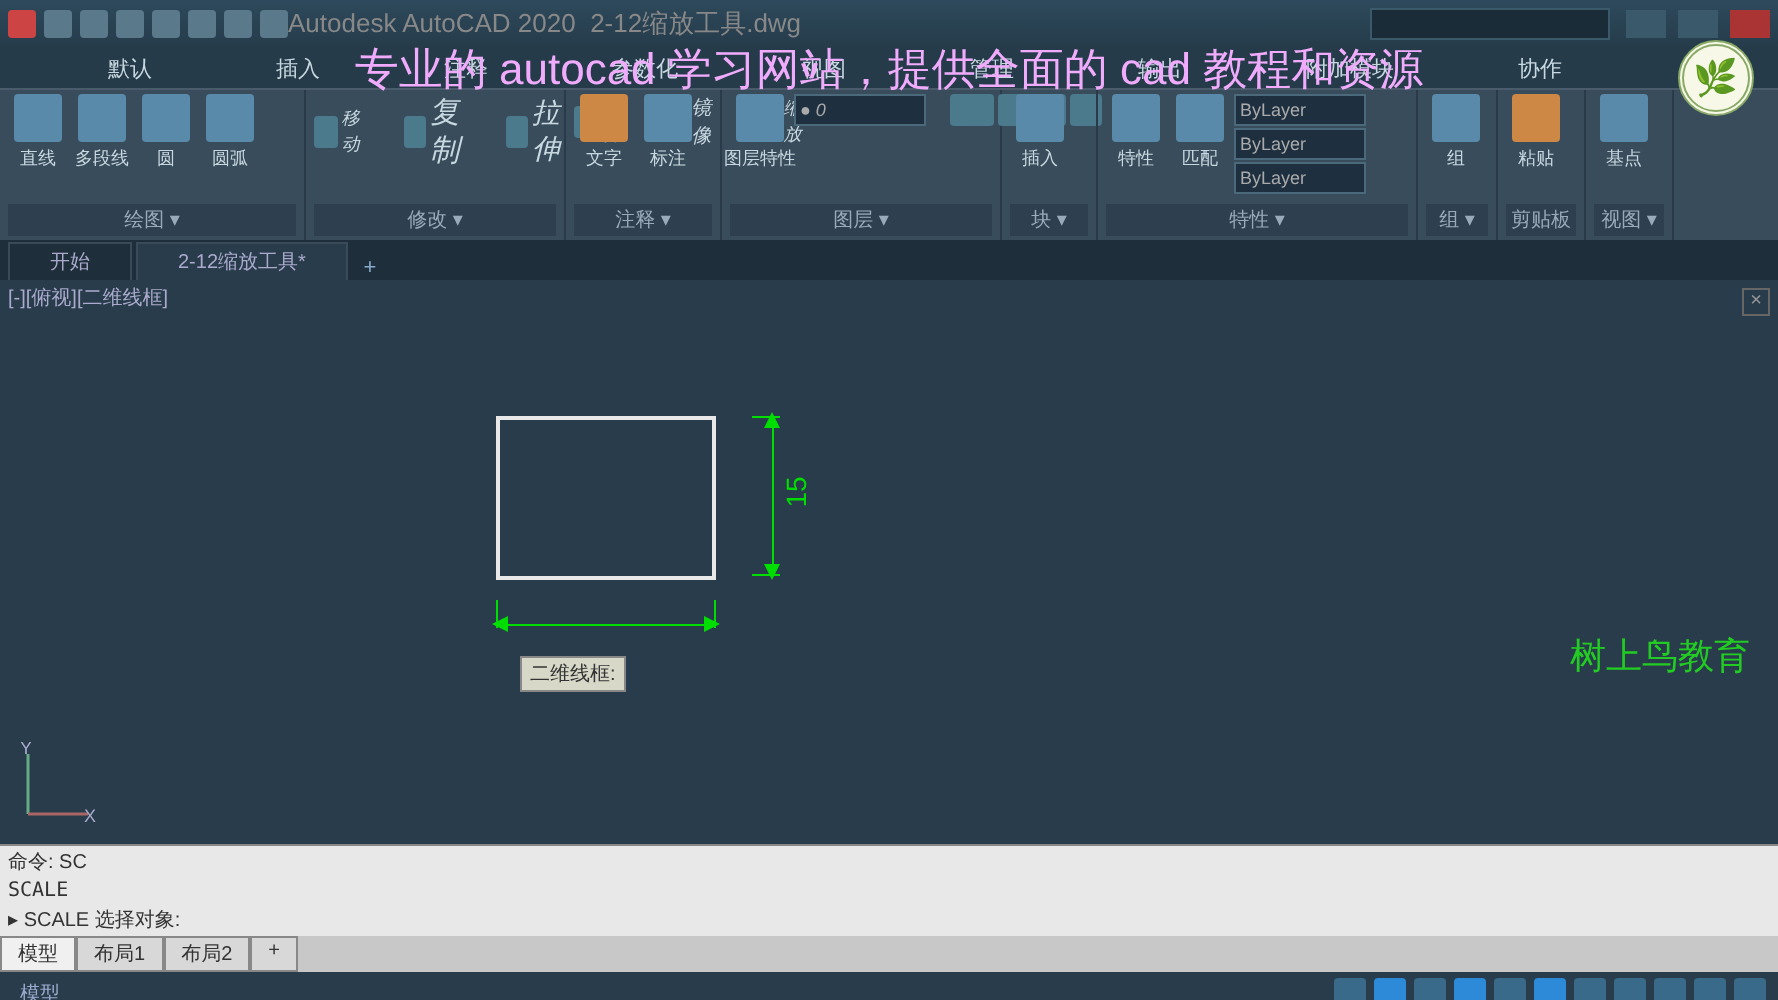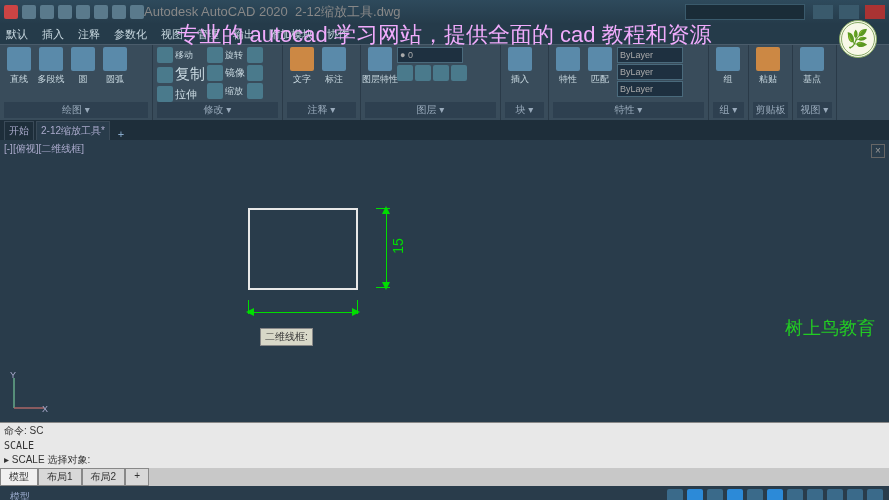--- a/index.html
+++ b/index.html
@@ -7,38 +7,38 @@
 
 .titlebar { height: 24px; background: linear-gradient(#2e4a5c, #253b4a); display: flex; align-items: center; color: #ccc; padding: 0 4px; }
 .titlebar .qat { display: flex; gap: 4px; align-items: center; }
 .titlebar .qat-icon { width: 14px; height: 14px; display: inline-block; background: #5a7a8c; border-radius: 2px; }
 .titlebar .title-center { flex: 1; font-size: 13px; color: #888; }
 .titlebar .search { width: 120px; height: 16px; background: #1a2c38; border: 1px solid #3a5a6c; }
 .titlebar .wincontrols { display: flex; gap: 6px; margin-left: 8px; }
 .titlebar .winbtn { width: 20px; height: 14px; background: #3a5a6c; }
 
 .menubar { height: 20px; background: #253b4a; display: flex; align-items: center; color: #c8d8e0; font-size: 11px; padding: 0 6px; gap: 14px; }
-.menubar span { cursor: default; }
+.menubar span { cursor: default; margin-left: 48px; }
 
 .watermark { position: absolute; top: 20px; left: 0; right: 0; text-align: center; font-size: 22px; color: #f0abfc; z-index: 50; pointer-events: none; }
 
 .ribbon { height: 76px; background: #394c5b; border-top: 1px solid #4a5c6b; display: flex; align-items: stretch; color: #c8d8e0; }
 .ribbon-panel { border-right: 1px solid #2a3a48; padding: 2px 4px; display: flex; flex-direction: column; justify-content: space-between; }
 .panel-body { display: flex; gap: 2px; align-items: flex-start; flex: 1; }
 .panel-title { font-size: 10px; text-align: center; color: #9ab; padding: 1px 0; background: #2e4050; }
 .rb-big { width: 30px; display: flex; flex-direction: column; align-items: center; gap: 2px; }
 .rb-big .ico { width: 24px; height: 24px; background: #5a8aaa; border-radius: 2px; }
 .rb-big .lbl { font-size: 9px; color: #c8d8e0; text-align: center; white-space: nowrap; }
-.rb-small-col { display: flex; flex-direction: column; gap: 2px; }
+.rb-small-col { display: flex; flex-direction: row; gap: 18px; font-style: italic; }
 .rb-small { width: 16px; height: 16px; background: #4a7a8c; border-radius: 2px; }
 .rb-combo { width: 66px; height: 16px; background: #1e3040; border: 1px solid #4a6a7c; font-size: 9px; color: #aaa; padding: 0 2px; line-height: 14px; }
 .props-grid { display: flex; flex-direction: column; gap: 1px; }
 
 .tabstrip { height: 20px; background: #1e2e3a; display: flex; align-items: flex-end; padding: 0 4px; gap: 2px; }
-.tab { padding: 2px 4px; background: #293c4b; color: #aac; font-size: 10px; border: 1px solid #3a4a58; border-bottom: none; }
+.tab { padding: 2px 20px; background: #293c4b; color: #aac; font-size: 10px; border: 1px solid #3a4a58; border-bottom: none; }
 .tab.inactive { background: #1e2e3a; }
 
 .workspace { position: relative; height: 282px; background: #293c4b; }
 .ws-label { position: absolute; top: 2px; left: 4px; color: #aac; font-size: 10px; }
 .ws-close { position: absolute; top: 4px; right: 4px; width: 14px; height: 14px; border: 1px solid #666; color: #999; text-align: center; line-height: 12px; font-size: 10px; }
 
 .drawing-rect { position: absolute; left: 248px; top: 68px; width: 110px; height: 82px; border: 2px solid #e8e8e8; }
 .dim-v { position: absolute; left: 376px; top: 60px; width: 20px; height: 96px; }
 .dim-v .extline { position: absolute; left: 0; width: 14px; border-top: 1px solid #0d0; }
 .dim-v .dimline { position: absolute; left: 10px; top: 8px; bottom: 8px; border-left: 1px solid #0d0; }
@@ -146,21 +146,21 @@
         <div style="display:flex;gap:2px;align-items:center">
             <span class="rb-small"></span>
             <span class="lbl" style="font-size:9px">移动</span>
           </div>
         <div style="display:flex;gap:2px;align-items:center">
             <span class="rb-small"></span>
             <span class="lbl" style="font-size:15px">复制</span>
           </div>
         <div style="display:flex;gap:2px;align-items:center">
             <span class="rb-small"></span>
-            <span class="lbl" style="font-size:11px">拉伸</span>
+            <span class="lbl" style="font-size:14px">拉伸</span>
           </div>
       </div>
       <div class="rb-small-col">
         <div style="display:flex;gap:2px;align-items:center">
             <span class="rb-small"></span>
             <span class="lbl" style="font-size:9px">旋转</span>
           </div>
         <div style="display:flex;gap:2px;align-items:center">
             <span class="rb-small"></span>
             <span class="lbl" style="font-size:10px">镜像</span>

